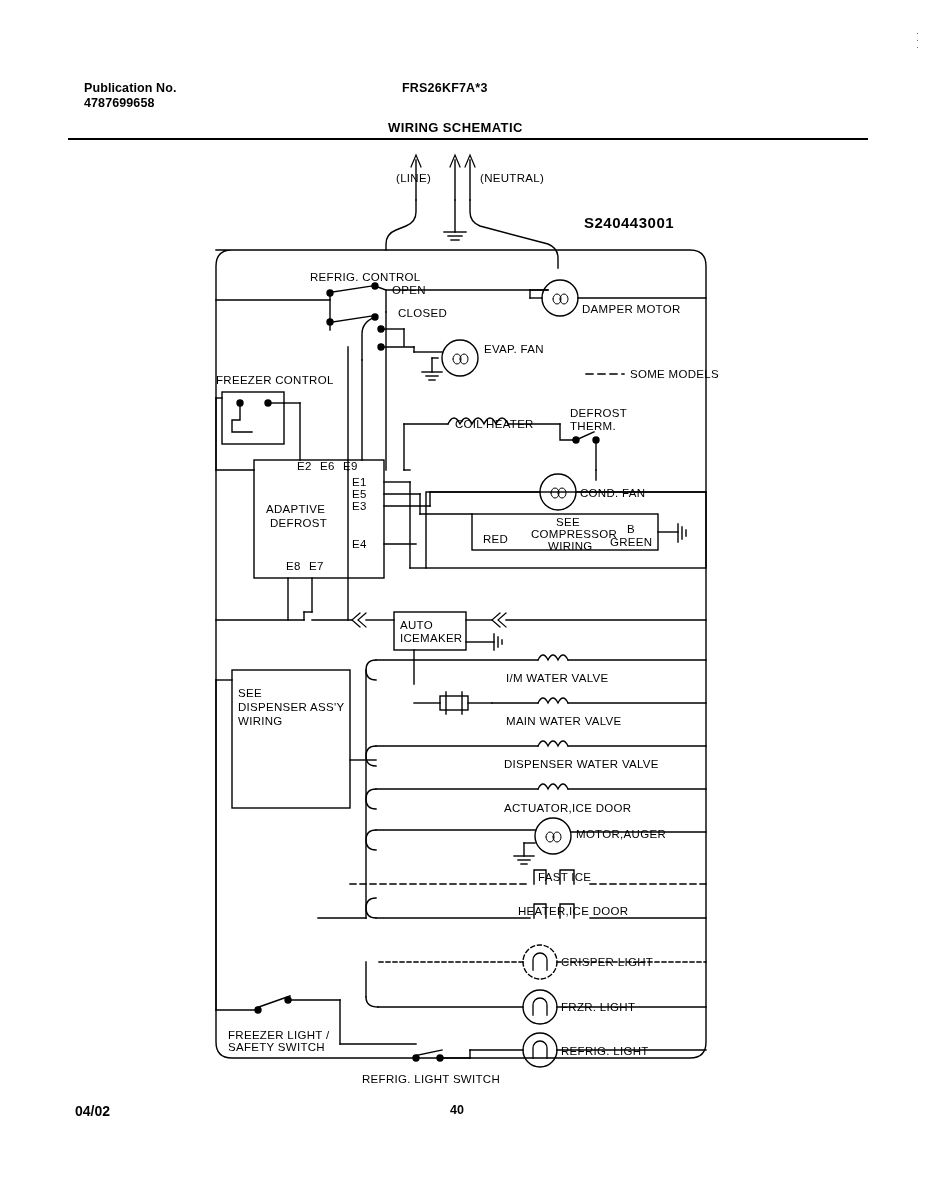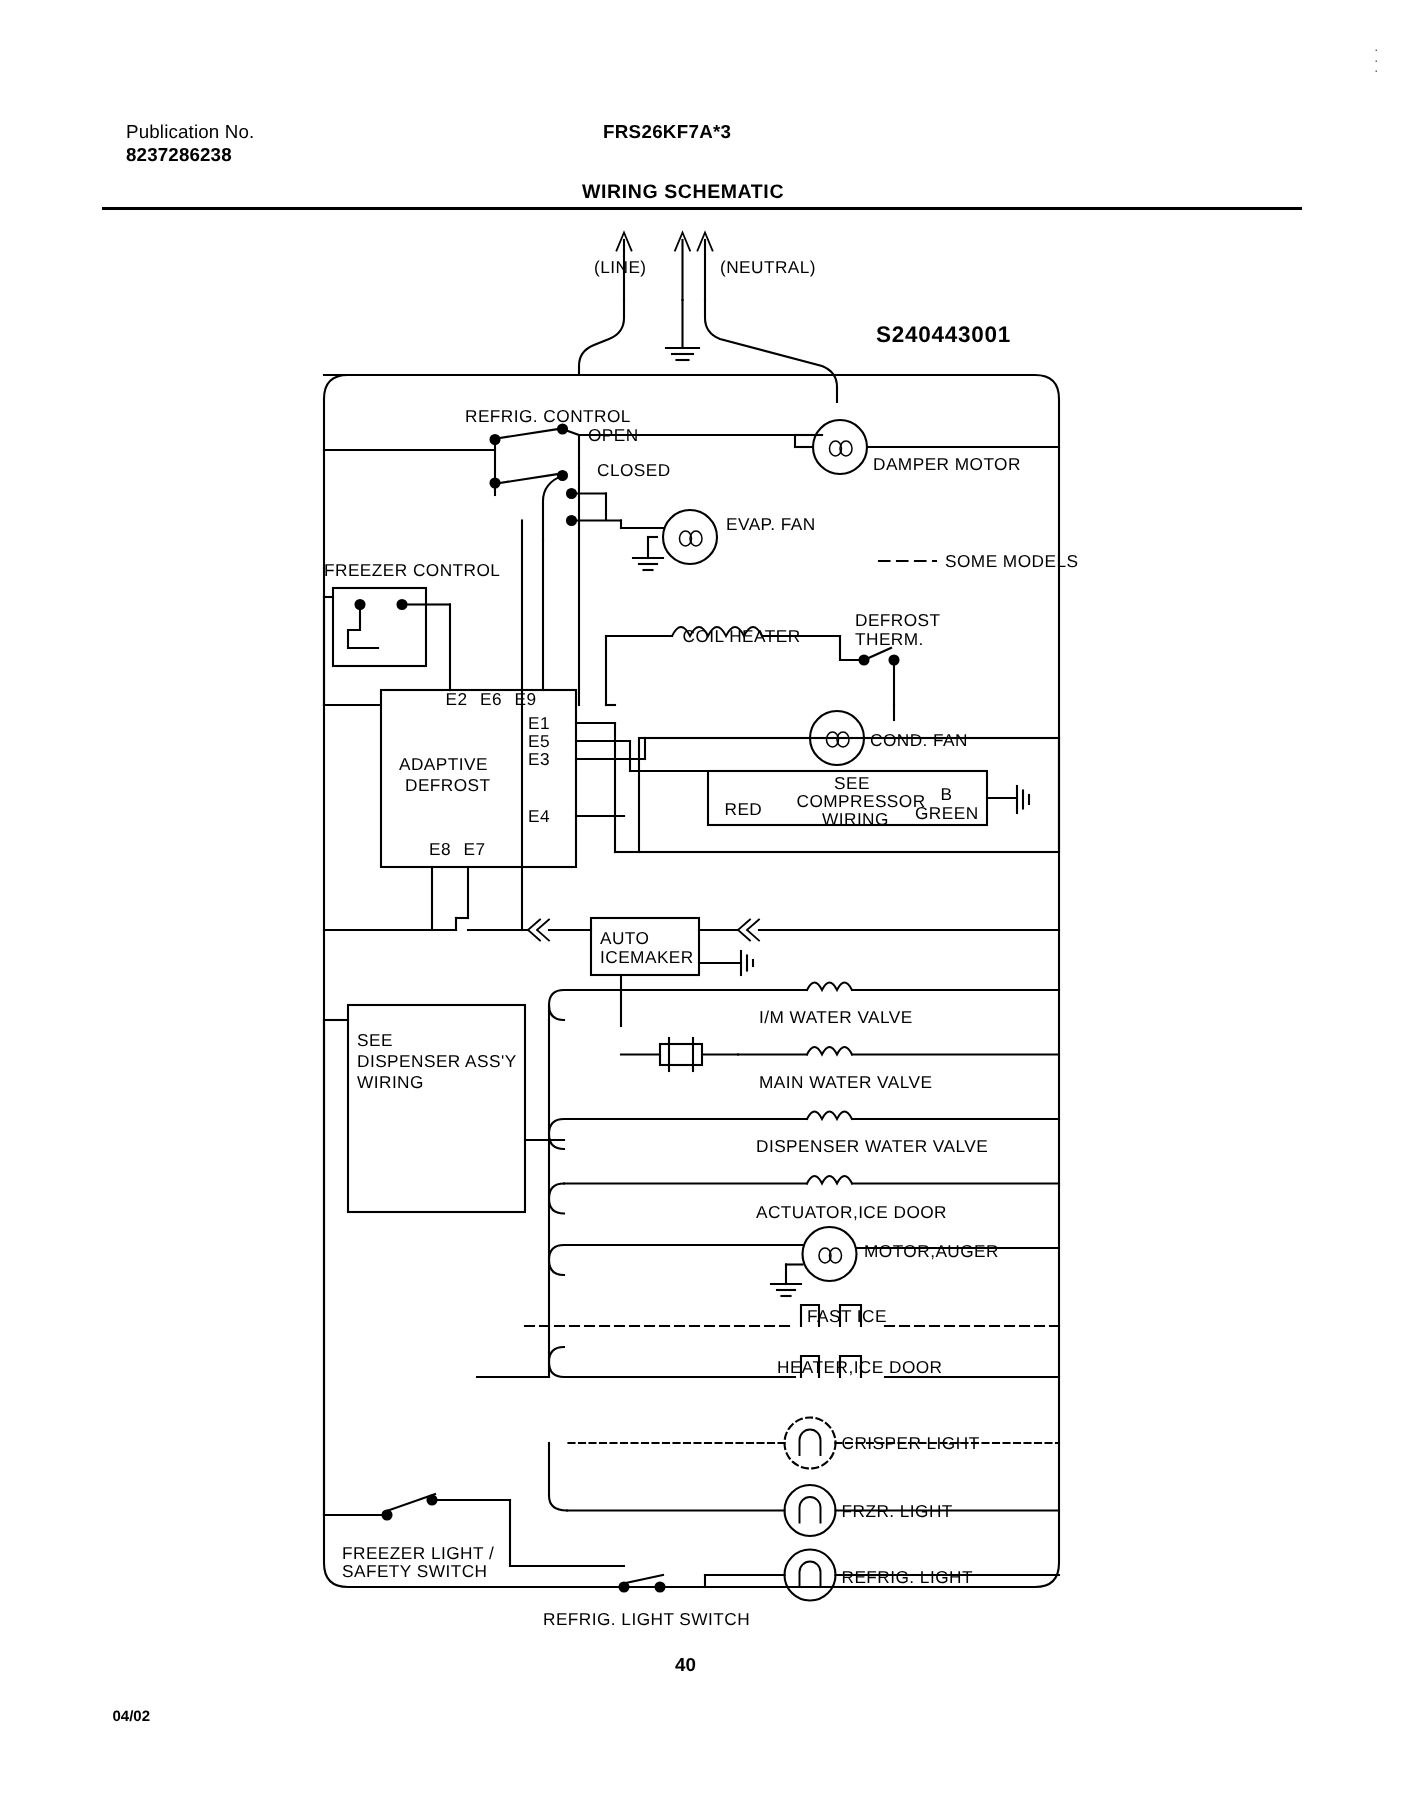--- a/index.html
+++ b/index.html
@@ -18,21 +18,21 @@
   .page {
     position: absolute;
     left: 0; top: 0;
     width: 937px;
     height: 1200px;
   }
   .hdr-pub-label {
     position: absolute;
     left: 84px; top: 81px;
     font-size: 12.5px;
-    font-weight: normal;
+    font-weight: bold;
     letter-spacing: 0.1px;
   }
   .hdr-pub-num {
     position: absolute;
     left: 84px; top: 96px;
     font-size: 12.5px;
     font-weight: bold;
     letter-spacing: 0.1px;
   }
   .hdr-model {
@@ -54,23 +54,22 @@
   .rule {
     position: absolute;
     left: 68px; top: 138px;
     width: 800px;
     height: 2px;
     background: #000;
   }
   .footer-date {
     position: absolute;
     left: 75px; top: 1103px;
-    font-size: 10px;
-    font-weight: bold;
-    margin-top: 36px;
+    font-size: 14px;
+    font-weight: bold;
   }
   .footer-page {
     position: absolute;
     left: 450px; top: 1103px;
     font-size: 12.5px;
     font-weight: bold;
   }
   .schem {
     position: absolute;
     left: 0; top: 0;
@@ -100,21 +99,21 @@
     line-height: 7px;
     text-align: center;
   }
 </style>
 </head>
 <body>
 
 <div class="page">
 
   <div class="hdr-pub-label">Publication No.</div>
-  <div class="hdr-pub-num">8237286238</div>
+  <div class="hdr-pub-num">4787699658</div>
   <div class="hdr-model">FRS26KF7A*3</div>
   <div class="hdr-title">WIRING SCHEMATIC</div>
   <div class="rule"></div>
 
   <div class="corner-mark">·<br>·<br>·</div>
 
   <svg class="schem" viewBox="0 0 937 1200" xmlns="http://www.w3.org/2000/svg">
     <g fill="none" stroke="#000" stroke-width="1.4" stroke-linecap="square">
 
       <g>

